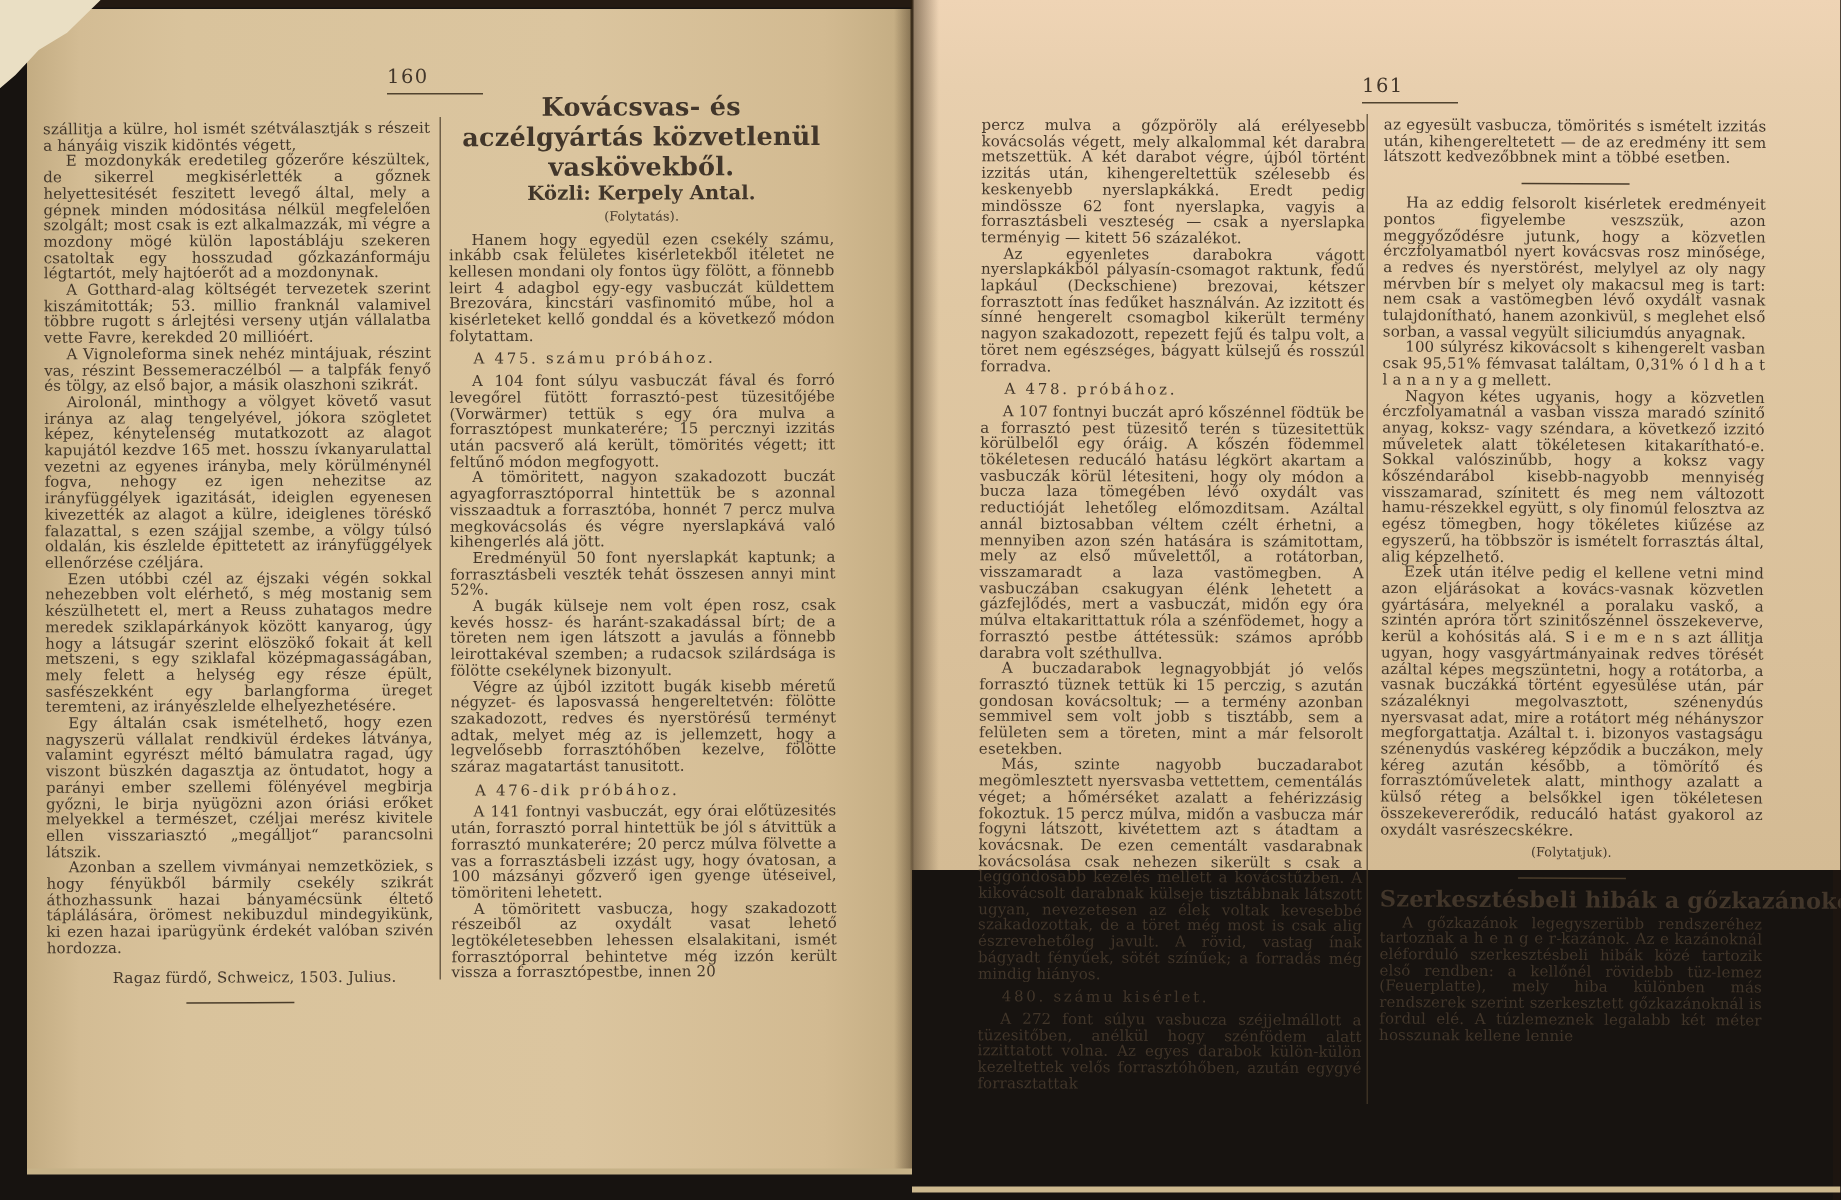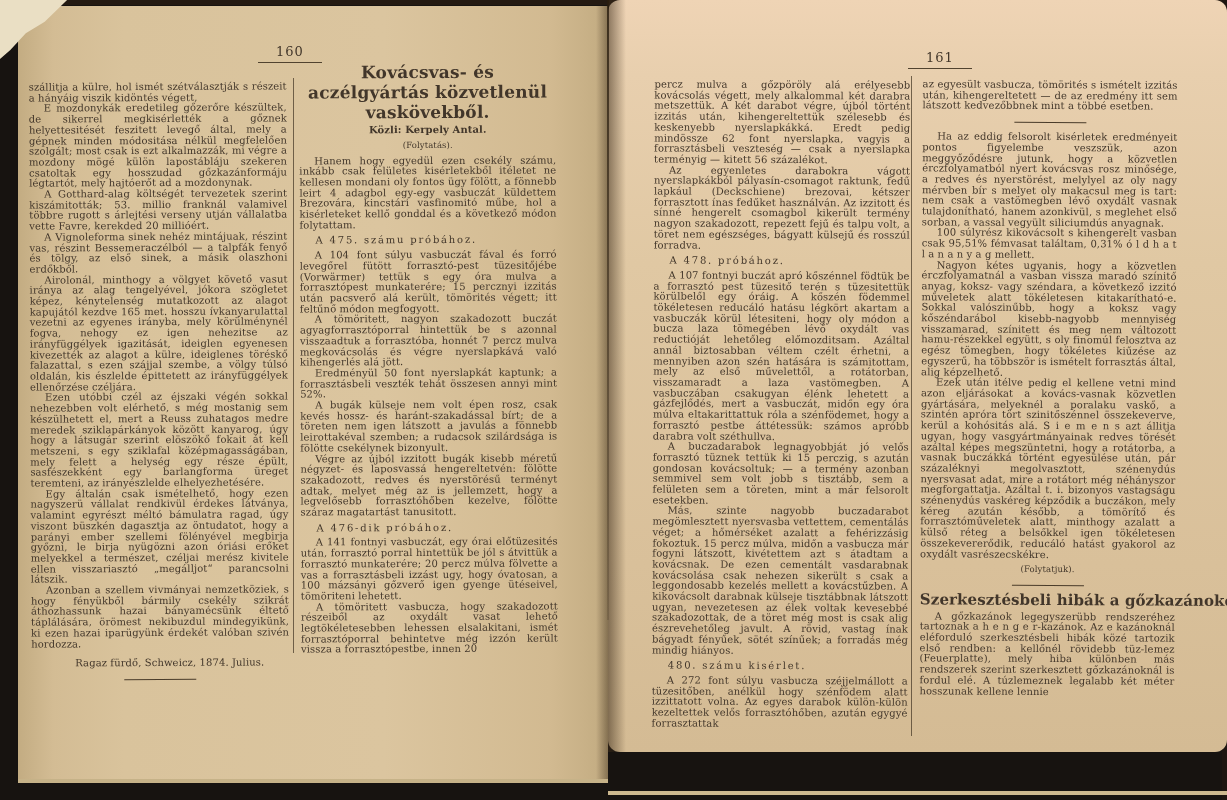--- a/index.html
+++ b/index.html
@@ -7,23 +7,22 @@
     width:1227px;height:800px;overflow:hidden;position:relative;
     background:#171310;
     font-family:"DejaVu Serif","Liberation Serif",serif;
   }
   .page{position:absolute;color:#42362a;}
   .page-left{
     left:18px;top:6px;width:590px;height:776px;
     background:linear-gradient(90deg,#c3ac82 0%,#d3bc94 6%,#d9c39c 18%,#dbc59f 62%,#d2ba91 90%,#c2ab81 100%);
   }
   .page-right{
-    left:608px;top:0;width:619px;height:752px;
+    left:608px;top:0;width:619px;height:580px;
     background:linear-gradient(180deg,#efd4b5 0%,#e8cfae 10%,#e0c8a3 35%,#d9c09a 75%,#d4bb94 100%);
-    border-radius:12px;
   }
   .page-right::before{
     content:"";position:absolute;left:0;top:0;bottom:0;width:18px;
     background:linear-gradient(90deg,rgba(58,42,24,.55),rgba(58,42,24,0));
   }
   .page-left::after{
     content:"";position:absolute;right:0;top:0;bottom:0;width:12px;
     background:linear-gradient(270deg,rgba(58,42,24,.45),rgba(58,42,24,0));
   }
   .gutter-line{
@@ -33,21 +32,21 @@
   .edge-bottom-left{position:absolute;left:18px;top:779px;width:590px;height:4px;background:#c6b288;}
   .edge-bottom-right{position:absolute;left:608px;top:791px;width:619px;height:4px;background:#cdb98f;}
   .torn-corner{
     position:absolute;left:0;top:0;width:86px;height:64px;background:#eadfc4;
     clip-path:polygon(0 0,78% 0,52% 34%,30% 52%,12% 78%,0 92%);
   }
   .top-dark{position:absolute;left:0;top:0;width:1227px;height:5px;background:#241a12;}
   .right-dark{position:absolute;right:0;top:0;width:5px;height:800px;background:#1d1510;}
 
   .pagenum{
-    position:absolute;text-align:center;font-size:13px;letter-spacing:1px;
+    position:absolute;font-size:13px;letter-spacing:1px;
     border-bottom:1px solid #51432f;padding-bottom:3px;
   }
   .pagenum-left{left:240px;top:38px;width:64px;}
   .pagenum-right{left:300px;top:50px;width:64px;}
 
   .col{
     position:absolute;font-size:10px;line-height:10.7px;
     text-align:justify;letter-spacing:.1px;
   }
   .col-divider{position:absolute;width:1px;background:rgba(74,60,42,.75);}
@@ -59,21 +58,21 @@
   .pr-c1{left:45px;top:80px;width:256px;transform:rotate(.25deg);}
   .pr-c2{left:313px;top:80px;width:255px;transform:rotate(.3deg);}
 
   .blk{margin:0;}
   .b-p{text-indent:15px;}
   .b-p_cont{text-indent:0;}
   .b-subhead{text-indent:16px;letter-spacing:1.8px;margin:5px 0 4px;white-space:nowrap;}
   .b-sig{text-indent:44px;margin-top:9px;}
   .b-rule{height:1px;background:#4a3c2a;width:72px;margin:10px auto 9px;}
   .b-note{text-align:center;font-size:8.5px;margin:4px 0 5px;text-indent:0;}
-  .b-byline{text-align:center;font-size:10px;font-weight:bold;margin:2px 0 2px;text-indent:0;}
+  .b-byline{text-align:center;font-size:13px;font-weight:bold;margin:2px 0 2px;text-indent:0;}
   .b-title{
     text-align:center;font-size:17px;line-height:1.18;font-weight:bold;
     letter-spacing:.2px;margin:0 0 3px;text-indent:0;
   }
   .b-h1{
     text-align:center;font-size:15px;font-weight:bold;margin:7px 0 6px;
     text-indent:0;letter-spacing:.1px;white-space:nowrap;
   }
 </style>
 </head>
@@ -82,26 +81,26 @@
 <div class="top-dark"></div>
 <div class="right-dark"></div>
 
 <div class="page page-left">
   <div class="pagenum pagenum-left">160</div>
   <div class="col-divider pl-div"></div>
   <div class="col pl-c1">
       <div class="blk b-p_cont">szállitja a külre, hol ismét szétválasztják s részeit a hányáig viszik kidöntés végett,</div>
       <div class="blk b-p">E mozdonykák eredetileg gőzerőre készültek, de sikerrel megkisérlették a gőznek helyettesitését feszitett levegő által, mely a gépnek minden módositása nélkül megfelelően szolgált; most csak is ezt alkalmazzák, mi végre a mozdony mögé külön lapostábláju szekeren csatoltak egy hosszudad gőzkazánformáju légtartót, mely hajtóerőt ad a mozdonynak.</div>
       <div class="blk b-p">A Gotthard-alag költségét tervezetek szerint kiszámitották; 53. millio franknál valamivel többre rugott s árlejtési verseny utján vállalatba vette Favre, kerekded 20 millióért.</div>
-      <div class="blk b-p">A Vignoleforma sinek nehéz mintájuak, részint vas, részint Bessemeraczélból — a talpfák fenyő és tölgy, az első sinek, a másik olaszhoni erdőkből.</div>
+      <div class="blk b-p">A Vignoleforma sinek nehéz mintájuak, részint vas, részint Bessemeraczélból — a talpfák fenyő és tölgy, az első bajor, a másik olaszhoni szikrát.</div>
       <div class="blk b-p">Airolonál, minthogy a völgyet követő vasut iránya az alag tengelyével, jókora szögletet képez, kénytelenség mutatkozott az alagot kapujától kezdve 165 met. hosszu ívkanyarulattal vezetni az egyenes irányba, mely körülménynél fogva, nehogy ez igen nehezitse az irányfüggélyek igazitását, ideiglen egyenesen kivezették az alagot a külre, ideiglenes töréskő falazattal, s ezen szájjal szembe, a völgy túlsó oldalán, kis észlelde épittetett az irányfüggélyek ellenőrzése czéljára.</div>
       <div class="blk b-p">Ezen utóbbi czél az éjszaki végén sokkal nehezebben volt elérhető, s még mostanig sem készülhetett el, mert a Reuss zuhatagos medre meredek sziklapárkányok között kanyarog, úgy hogy a látsugár szerint elöszökő fokait át kell metszeni, s egy sziklafal középmagasságában, mely felett a helység egy része épült, sasfészekként egy barlangforma üreget teremteni, az irányészlelde elhelyezhetésére.</div>
       <div class="blk b-p">Egy általán csak ismételhető, hogy ezen nagyszerü vállalat rendkivül érdekes látványa, valamint egyrészt méltó bámulatra ragad, úgy viszont büszkén dagasztja az öntudatot, hogy a parányi ember szellemi fölényével megbirja győzni, le birja nyügözni azon óriási erőket melyekkel a természet, czéljai merész kivitele ellen visszariasztó „megálljot“ parancsolni látszik.</div>
       <div class="blk b-p">Azonban a szellem vivmányai nemzetköziek, s hogy fényükből bármily csekély szikrát áthozhassunk hazai bányamécsünk éltető táplálására, örömest nekibuzdul mindegyikünk, ki ezen hazai iparügyünk érdekét valóban szivén hordozza.</div>
-      <div class="blk b-sig">Ragaz fürdő, Schweicz, 1874. Julius.</div>
+      <div class="blk b-sig">Ragaz fürdő, Schweicz, 1503. Julius.</div>
       <div class="blk b-rule"></div>
     </div>
   <div class="col pl-c2">
       <div class="blk b-title">Kovácsvas- és aczélgyártás közvetlenül vaskövekből.</div>
       <div class="blk b-byline">Közli: Kerpely Antal.</div>
       <div class="blk b-note">(Folytatás).</div>
       <div class="blk b-p">Hanem hogy egyedül ezen csekély számu, inkább csak felületes kisérletekből itéletet ne kellesen mondani oly fontos ügy fölött, a fönnebb leirt 4 adagbol egy-egy vasbuczát küldettem Brezovára, kincstári vasfinomitó műbe, hol a kisérleteket kellő gonddal és a következő módon folytattam.</div>
       <div class="blk b-subhead">A 475. számu próbához.</div>
       <div class="blk b-p">A 104 font súlyu vasbuczát fával és forró levegőrel fütött forrasztó-pest tüzesitőjébe (Vorwärmer) tettük s egy óra mulva a forrasztópest munkaterére; 15 percznyi izzitás után pacsverő alá került, tömörités végett; itt feltűnő módon megfogyott.</div>
       <div class="blk b-p">A tömöritett, nagyon szakadozott buczát agyagforrasztóporral hintettük be s azonnal visszaadtuk a forrasztóba, honnét 7 percz mulva megkovácsolás és végre nyerslapkává való kihengerlés alá jött.</div>

